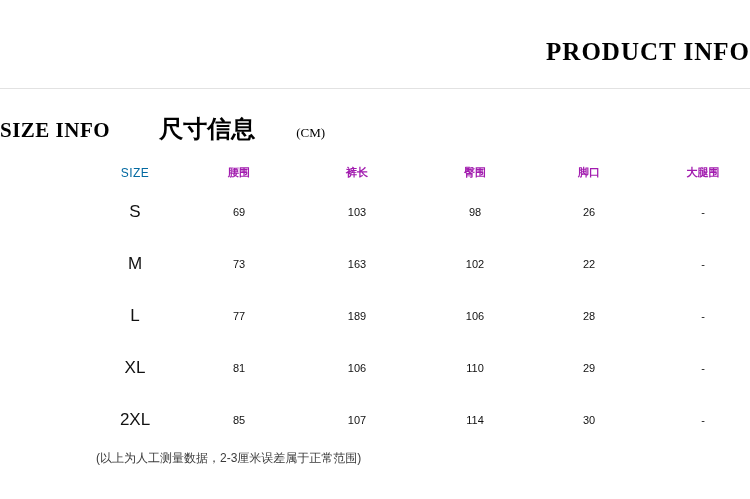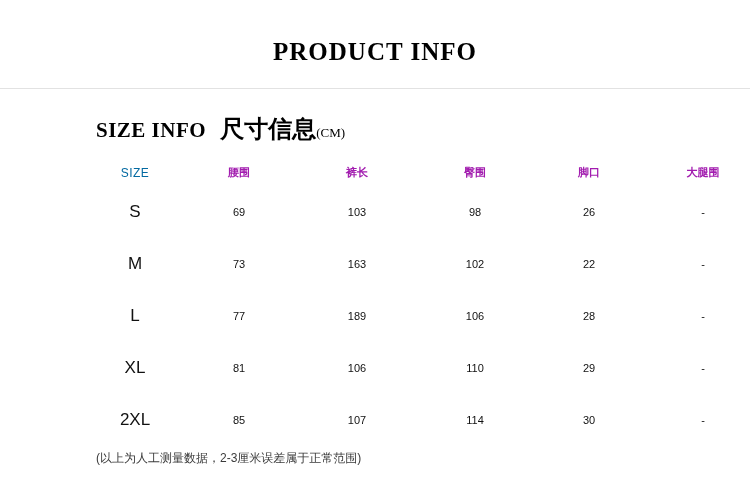--- a/index.html
+++ b/index.html
@@ -14,60 +14,61 @@
     color: #111111;
     overflow: hidden;
   }
   .page {
     position: relative;
     width: 750px;
     height: 499px;
     box-sizing: border-box;
   }
   .title-block {
-    text-align: center;
+    text-align: right;
     padding-top: 38px;
   }
   .main-title {
     font-family: "Liberation Serif", serif;
     font-weight: bold;
     font-size: 25px;
     letter-spacing: 1px;
     color: #000000;
   }
   .divider {
     margin: 22px 0 0 0;
     border: 0;
     border-top: 1px solid #e2e2e2;
     width: 100%;
   }
   .section-head {
     margin: 24px 0 0 0;
-    padding-left: 96px;
     display: flex;
     align-items: baseline;
+    gap: 35px;
   }
   .section-head-en {
     font-family: "Liberation Serif", serif;
     font-weight: bold;
     font-size: 21px;
     color: #000000;
     letter-spacing: 0.5px;
   }
   .section-head-cn {
     font-family: "Liberation Serif", serif;
     font-weight: bold;
     font-size: 24px;
     color: #000000;
     margin-left: 14px;
   }
   .section-head-unit {
     font-family: "Liberation Serif", serif;
     font-size: 13px;
     color: #000000;
+    margin-left: 6px;
   }
   table.size-table {
     width: 660px;
     margin-left: 90px;
     margin-top: 14px;
     border-collapse: collapse;
     table-layout: fixed;
   }
   table.size-table th,
   table.size-table td {

